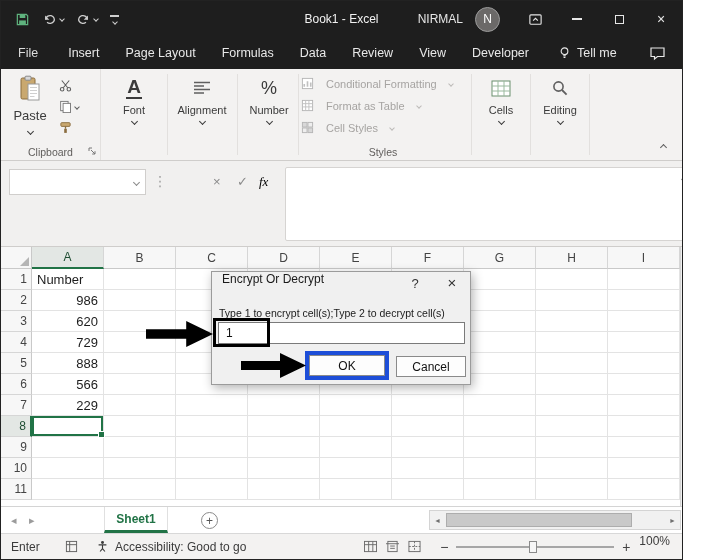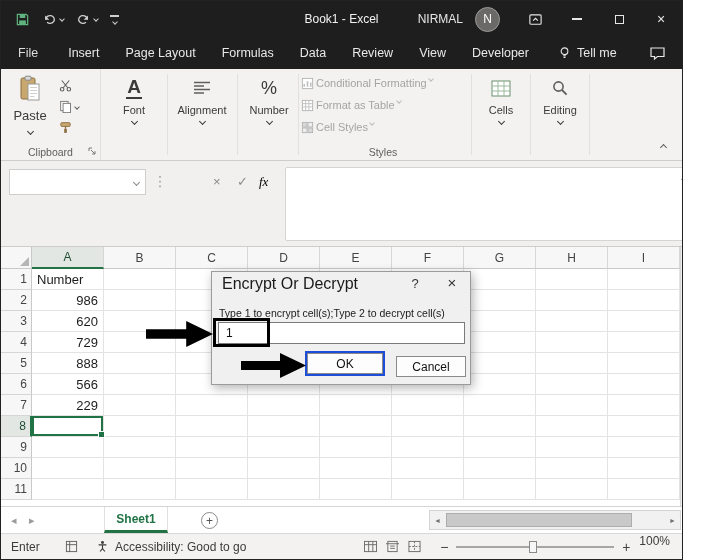--- a/index.html
+++ b/index.html
@@ -35,21 +35,21 @@
   .clip-small{position:absolute;left:58px;top:10px;display:flex;flex-direction:column;gap:8px}
   .sic{display:flex;align-items:center;gap:3px;color:#5f5f5f}
   .glabel{position:absolute;bottom:2px;width:100%;text-align:center;font-size:10.5px;color:#605e5c}
   .launcher{position:absolute;right:3px;bottom:4px;line-height:0}
   .vsep{position:absolute;top:5px;bottom:5px;width:1px;background:#e2e0de}
   .bigbtn{position:absolute;top:6px;display:flex;flex-direction:column;align-items:center;gap:3px;font-size:11px;color:#3b3b3b}
   .bigico{height:26px;display:flex;align-items:center;justify-content:center}
   .fontA{font-size:19px;font-weight:700;color:#3b3b3b;border-bottom:2px solid #3b3b3b;line-height:1.05;padding:0 1px}
   .pct{font-size:18px;color:#3b3b3b}
   .styles-rows{position:absolute;left:300px;top:8px;display:flex;flex-direction:column;gap:9px}
-  .st-row{display:flex;align-items:flex-start;gap:2px;font-size:11px;color:#a6a4a2}
+  .st-row{display:flex;align-items:center;gap:12px;font-size:11px;color:#a6a4a2}
   .st-row .chv{color:#bdbbb9}
   .styles-label{position:absolute;left:298px;width:168px;bottom:2px;text-align:center;font-size:10.5px;color:#605e5c}
   .rib-collapse{position:absolute;right:16px;bottom:10px;color:#5f5f5f}
 
   
   .chv{display:inline-block;width:5px;height:5px;border-right:1.3px solid currentColor;border-bottom:1.3px solid currentColor;transform:rotate(45deg)}
   .chv.u{transform:rotate(-135deg)}
   .chv.sm{width:4px;height:4px}
 
   
@@ -104,27 +104,27 @@
   .sb-spacer{flex:1}
   .sb-view{width:22px;display:flex;justify-content:center;align-items:center}
   .sb-zbtn{width:14px;text-align:center;color:#444;font-size:14px}
   .zoomslider{position:relative;width:158px;height:16px;margin:0 5px}
   .zoomslider::before{content:"";position:absolute;left:0;right:0;top:7px;height:2px;background:#a6a6a6}
   .zs-thumb{position:absolute;left:73px;top:2px;width:8px;height:12px;background:#f6f6f6;border:1px solid #8a8a8a}
   .sb-zoom{margin:0 12px 12px 6px}
 
   
   .dialog{position:absolute;left:210px;top:270px;width:260px;height:114px;background:#f0f0f0;border:1px solid #9b9b9b;box-shadow:2px 3px 10px rgba(0,0,0,.3);z-index:40}
-  .dlg-title{position:absolute;left:0;top:0;right:0;height:24px;display:flex;align-items:center;padding-left:10px;font-size:16px;color:#1a1a1a}
+  .dlg-title{position:absolute;left:0;top:0;right:0;height:24px;display:flex;padding-left:10px;font-size:12px;color:#1a1a1a}
   .dlg-help{position:absolute;right:46px;top:4px;width:18px;text-align:center;font-size:13px;color:#333}
   .dlg-close{position:absolute;right:9px;top:2px;width:18px;text-align:center;font-size:15px;color:#333}
   .dlg-msg{position:absolute;left:7px;top:35px;font-size:10.5px;color:#1a1a1a;white-space:nowrap}
   .dlg-input{position:absolute;left:6px;top:50px;width:247px;height:22px;background:#fff;border:1px solid #7a7a7a;display:flex;align-items:center;padding-left:7px;font-size:12px;color:#111}
   .anno-input{position:absolute;left:1px;top:46px;width:57px;height:29px;border:3px solid #000;z-index:5}
-  .ok-wrap{position:absolute;left:93px;top:79px;border:2px solid #1d4ed8;z-index:5;background:#000}
+  .ok-wrap{position:absolute;left:93px;top:79px;border:4px solid #1d4ed8;z-index:5;background:#000}
   .btn{display:flex;align-items:center;justify-content:center;font-size:12px;color:#111;background:#fdfdfd;border:1px solid #8a8a8a}
   .btn.ok{width:76px;height:21px}
   .btn.cancel{position:absolute;left:184px;top:84px;width:70px;height:21px}
 
   
   .anno-arrow{position:absolute;background:#000;z-index:60;clip-path:polygon(0 32%,60% 32%,60% 0%,100% 50%,60% 100%,60% 68%,0 68%)}
   .arrow1{left:145px;top:320px;width:67px;height:26px}
   .arrow2{left:240px;top:352px;width:65px;height:25px}
 
   svg{display:block}

